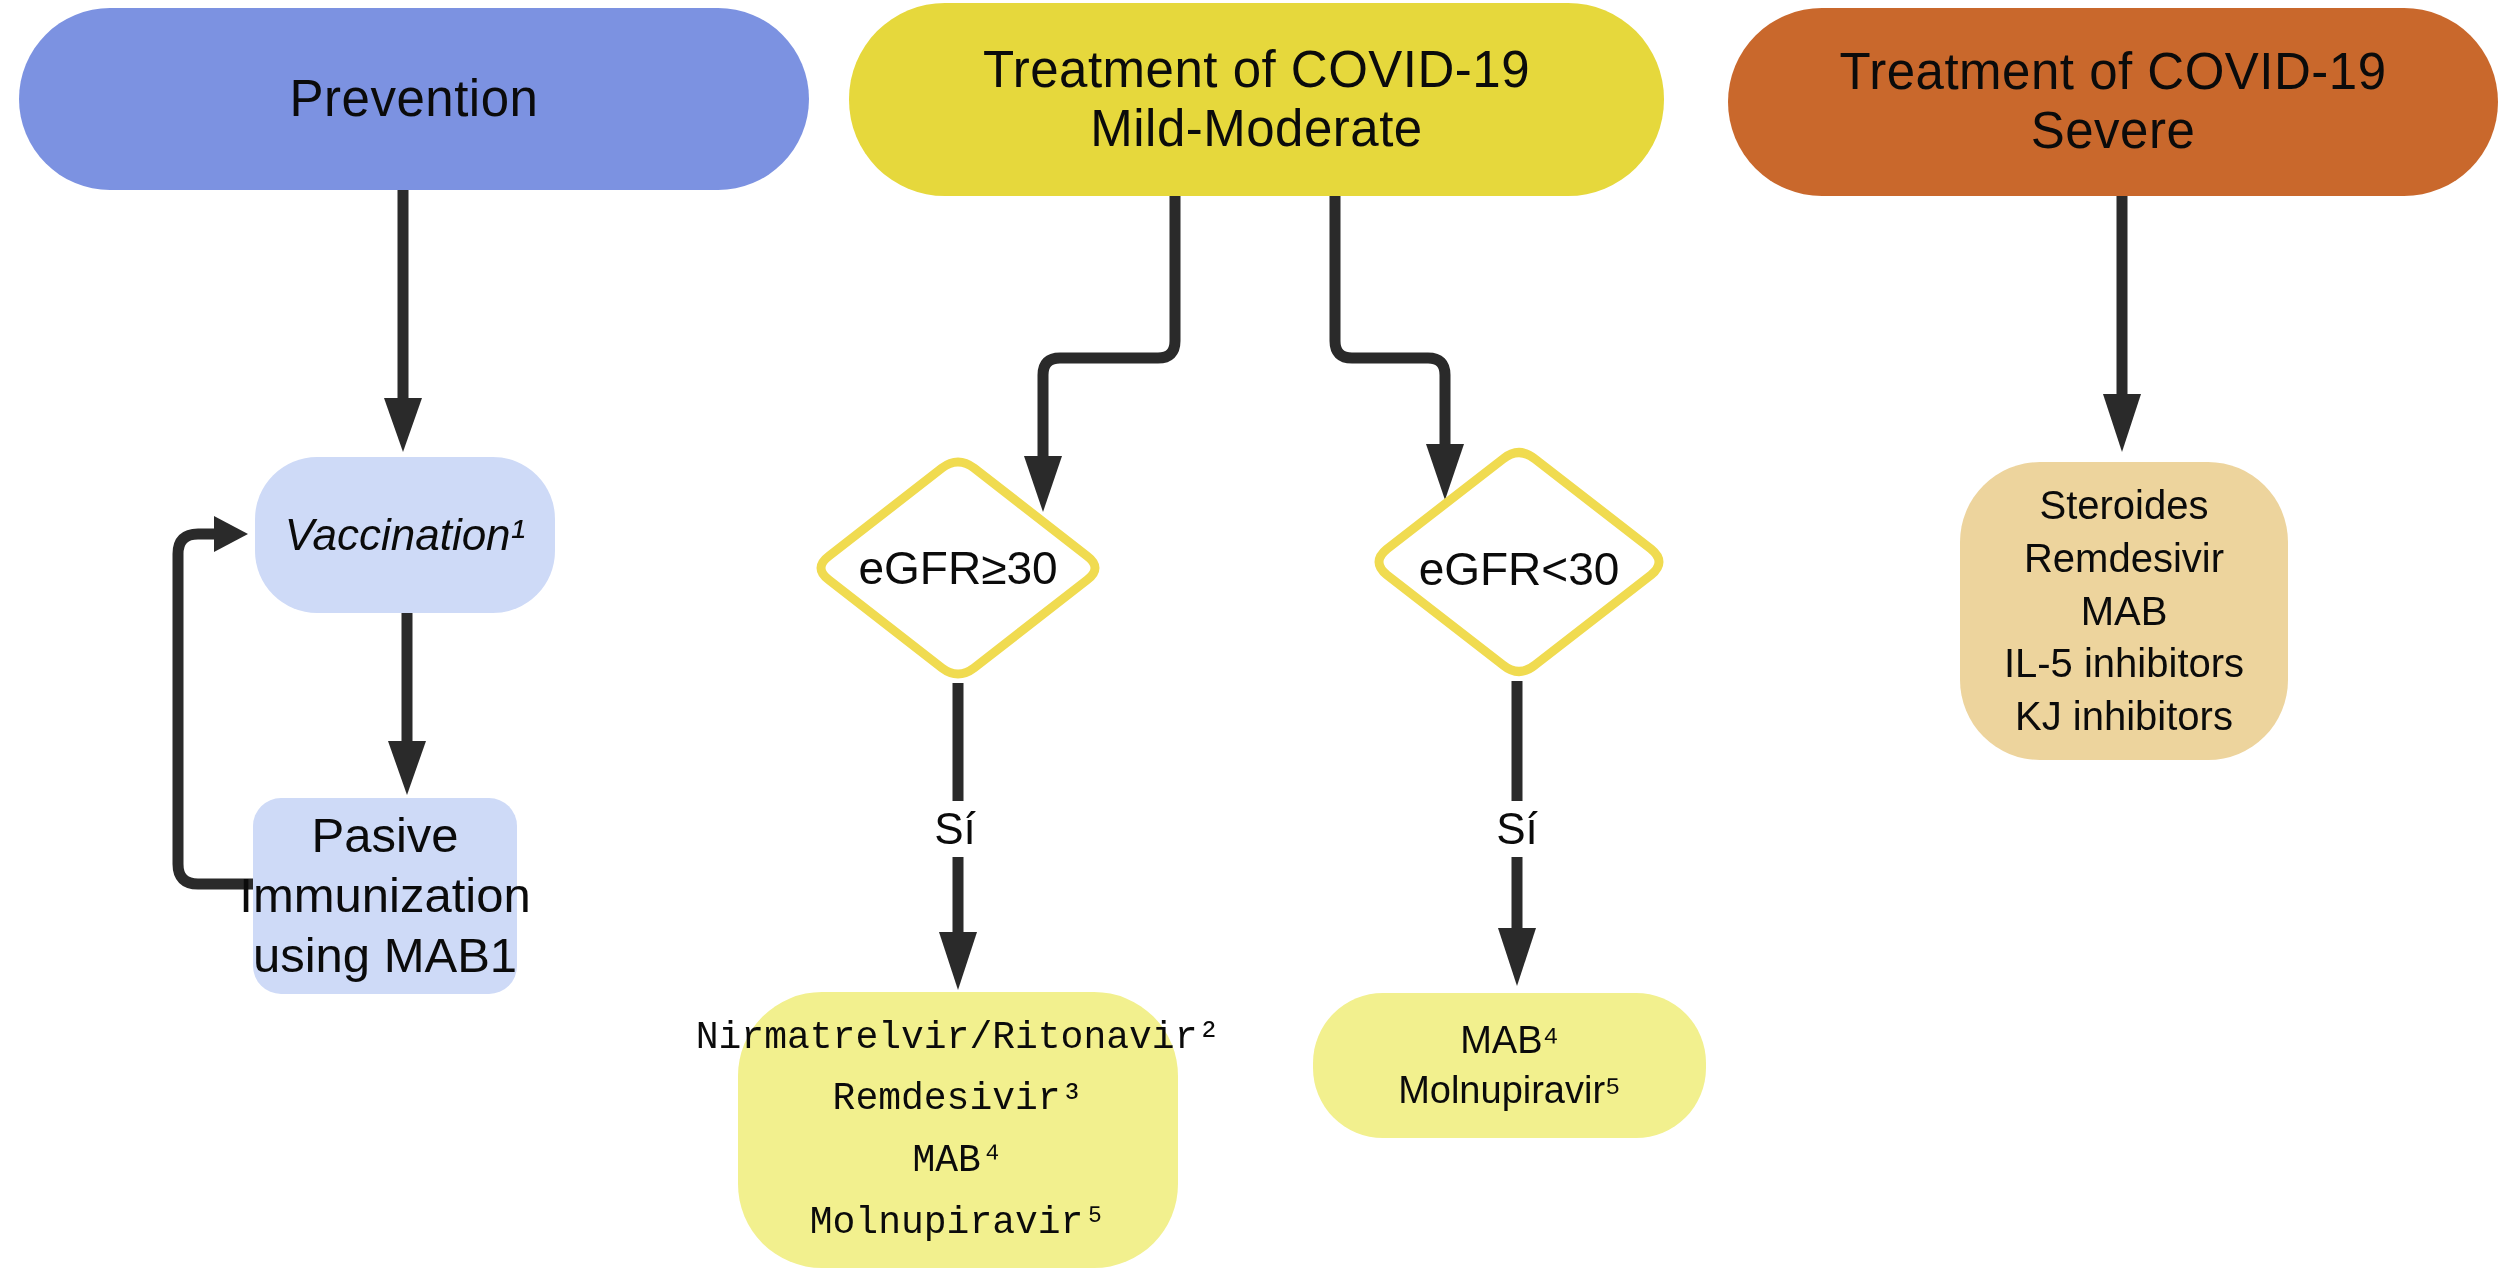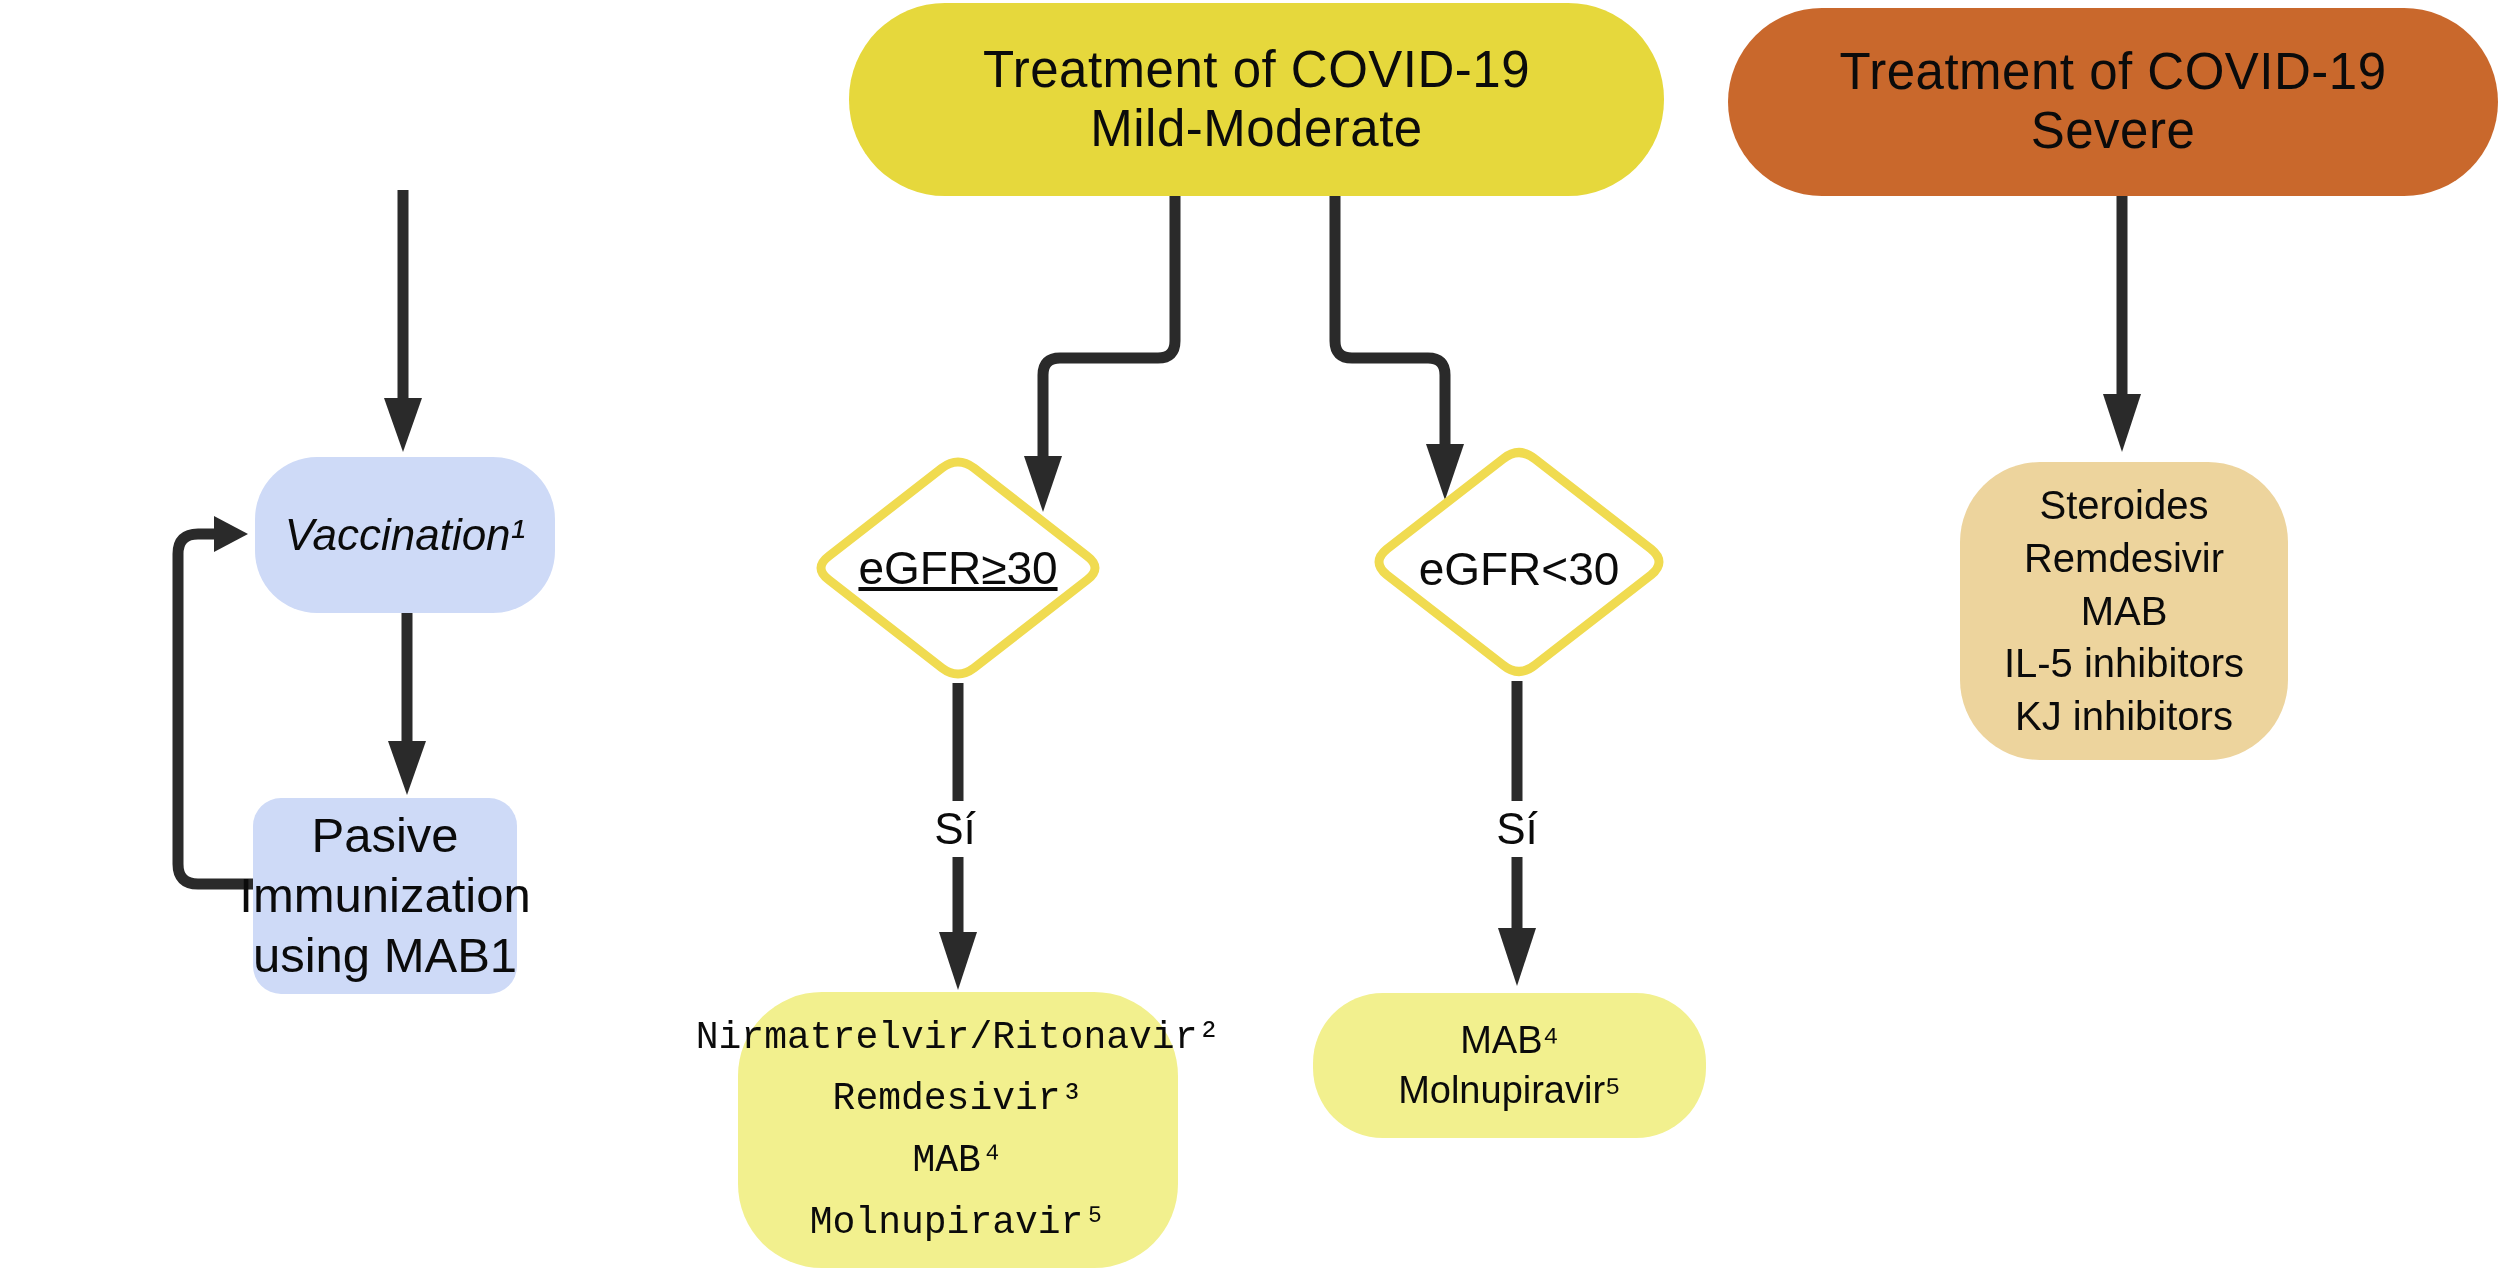--- a/index.html
+++ b/index.html
@@ -30,21 +30,21 @@
   .ov-mild{left:849px;top:3px;width:815px;height:193px;border-radius:96px;
         background:var(--mild_fill);font-size:51px;}
   .ov-severe{left:1728px;top:8px;width:770px;height:188px;border-radius:94px;
         background:var(--severe_fill);font-size:51px;}
   .bx-vaccination{left:255px;top:457px;width:300px;height:156px;border-radius:62px;
         background:var(--light_blue_fill);font-size:44px;font-style:italic;}
   .bx-passive{left:253px;top:798px;width:264px;height:196px;border-radius:28px;
         background:var(--light_blue_fill);font-size:49px;line-height:1.22;}
   .dlabel{position:absolute;display:flex;align-items:center;justify-content:center;
         font-size:46px;text-align:center;}
-  .dl-ge30{left:813px;top:541px;width:290px;height:54px;text-decoration:underline;}
+  .dl-ge30{left:813px;top:541px;width:290px;height:54px;}
   .dl-lt30{left:1371px;top:535px;width:296px;height:54px;margin-top:7px;}
   .bx-result1{left:738px;top:992px;width:440px;height:276px;border-radius:84px;
         background:var(--result_yellow_fill);font-size:38px;line-height:1.62;font-family:Liberation Mono, monospace;}
   .bx-result2{left:1313px;top:993px;width:393px;height:145px;border-radius:70px;
         background:var(--result_yellow_fill);font-size:38px;line-height:1.3;}
   .bx-severe{left:1960px;top:462px;width:328px;height:298px;border-radius:80px;
         background:var(--severe_box_fill);font-size:40px;line-height:1.32;}
   .si{position:absolute;display:flex;align-items:center;justify-content:center;
         background:var(--background);font-size:44px;}
   .si-left{left:917px;top:801px;width:76px;height:56px;}
@@ -85,20 +85,23 @@
       <polygon class="hd" points="1498,928 1536,928 1517,986"></polygon>
     </g>
     <g>
       <path class="ln" d="M 2122 196 L 2122 398"></path>
       <polygon class="hd" points="2103,394 2141,394 2122,452"></polygon>
     </g>
     <path class="diamond" d="M 974 468 L 1087 556 Q 1103 568 1087 580 L 974 668 Q 958 680 942 668 L 829 580 Q 813 568 829 556 L 942 468 Q 958 456 974 468 Z"></path>
     <path class="diamond" d="M 1535 459 L 1651 549 Q 1667 562 1651 575 L 1535 665 Q 1519 678 1503 665 L 1387 575 Q 1371 562 1387 549 L 1503 459 Q 1519 446 1535 459 Z"></path>
   </svg>
 
+  <div class="node oval ov-prevention">
+    <span>Prevention</span>
+  </div>
 
   <div class="node oval ov-mild">
     <span>Treatment of COVID-19
 Mild-Moderate</span>
   </div>
 
   <div class="node oval ov-severe">
     <span>Treatment of COVID-19
 Severe</span>
   </div>

